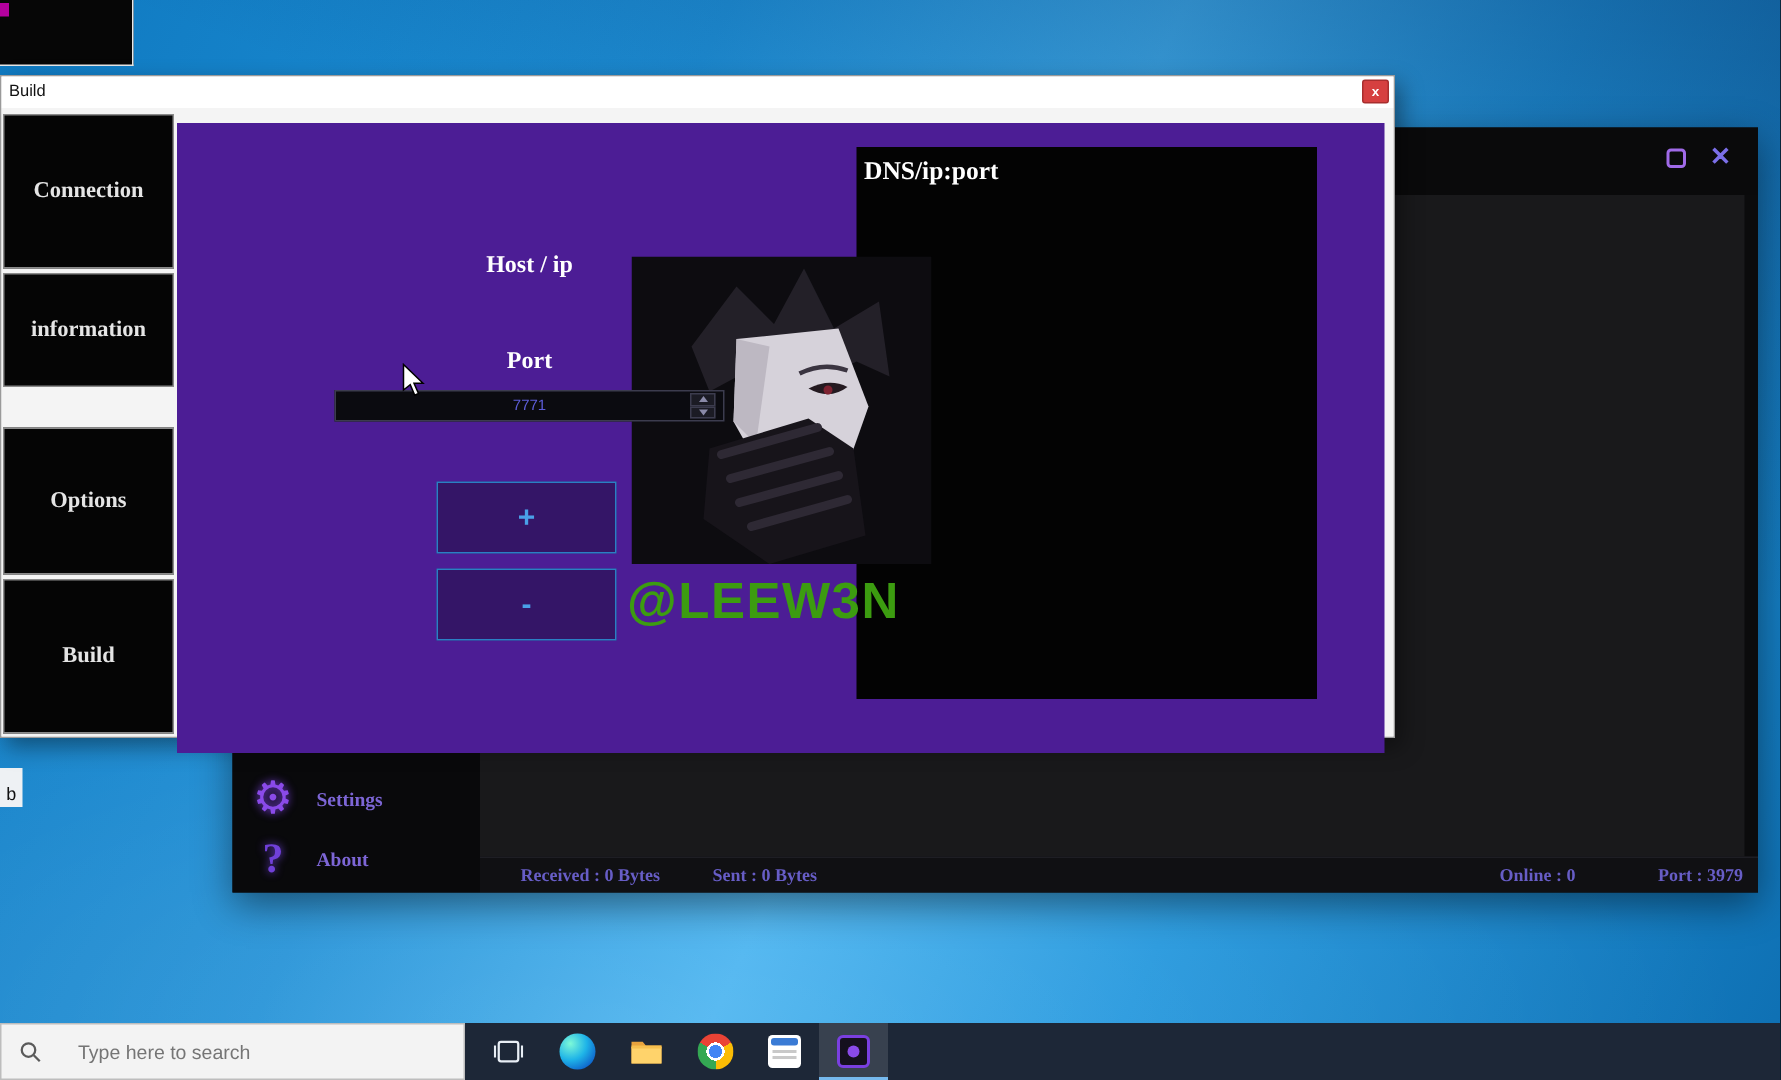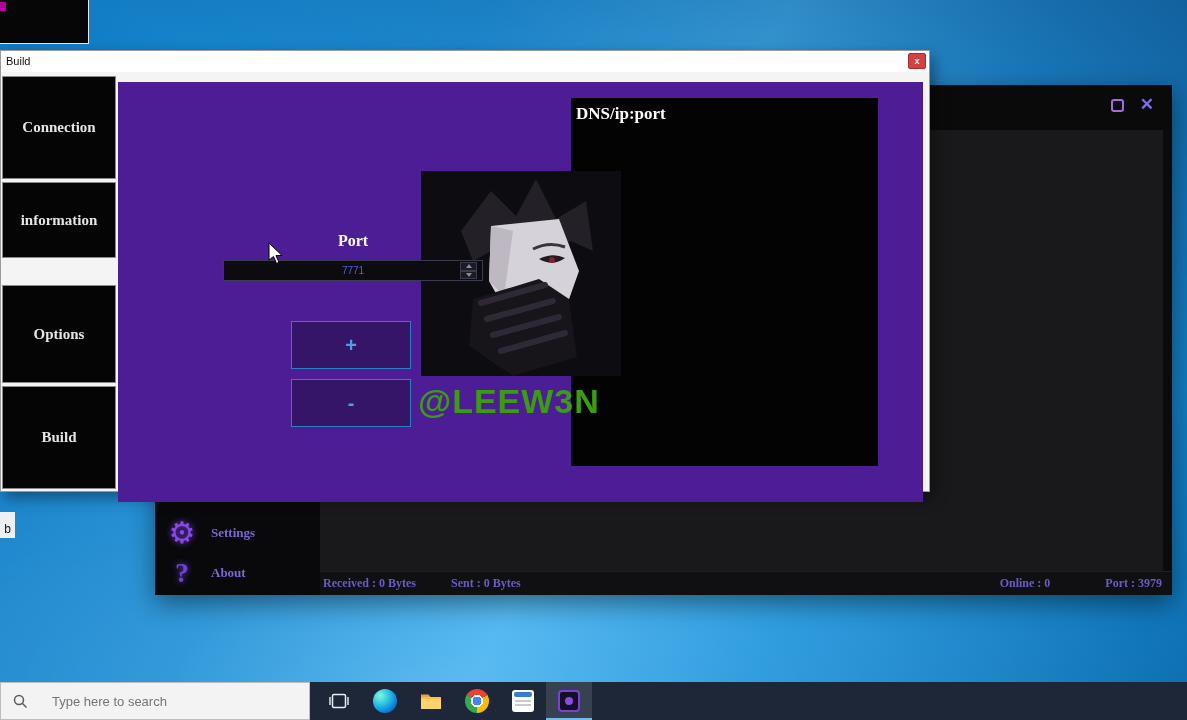--- a/index.html
+++ b/index.html
@@ -32,21 +32,21 @@
   .row-settings { bottom:42px; }
   .row-about { bottom:2px; }
   .gear { font-size:30px; color:#8a4ae8; text-shadow:0 0 6px #7a3fe0; width:34px; text-align:center; line-height:34px; }
   .question { font-family:"Liberation Serif", serif; font-weight:bold; font-size:28px; color:#7040d8;
     text-shadow:0 0 6px #6a3fd0; width:34px; text-align:center; }
   .menu-label { font-family:"Liberation Serif", serif; font-weight:bold; font-size:13px; color:#7d66d6; }
   .mw-content { position:absolute; top:45px; left:165px; right:9px; bottom:24px; background:#19191b; }
   .mw-status { position:absolute; left:165px; right:0; bottom:0; height:24px; background:#101013;
     border-top:1px solid #1e1e24; display:flex; align-items:center;
     font-family:"Liberation Serif", serif; font-weight:bold; font-size:12px; color:#675dc6; }
-  .st-received { margin-left:3px; }
+  .st-received { margin-left:27px; }
   .st-sent { margin-left:35px; }
   .st-spacer { flex:1; }
   .st-port { margin-left:55px; margin-right:10px; }
 
   
   .build-window { position:absolute; left:0; top:50px; width:930px; height:442px; background:#f4f4f4;
     border:1px solid #9a9a9a; box-shadow:4px 6px 14px rgba(0,0,0,0.4); z-index:20; }
   .bw-titlebar { position:absolute; top:0; left:0; right:0; height:21px; background:#ffffff; }
   .bw-title { position:absolute; left:5px; top:0; line-height:21px; font-size:11px; color:#111; }
   .bw-close { position:absolute; right:3px; top:2px; width:18px; height:16px; background:#d64040;
@@ -179,20 +179,21 @@
             <path d="M70,55 L138,48 L158,100 L135,165 L95,158 L68,110 Z" fill="#d6d2da"></path>
             <path d="M70,55 L92,60 L83,125 L68,110 Z" fill="#bdb8c2"></path>
             <path d="M112,78 q16,-8 32,-2" stroke="#3a3440" stroke-width="3" fill="none"></path>
             <path d="M118,88 q14,-7 26,-1 q-12,9 -26,1 Z" fill="#241a20"></path>
             <circle cx="131" cy="89" r="3" fill="#7d2230"></circle>
             <path d="M52,128 L118,108 L148,128 L156,186 L92,205 L48,175 Z" fill="#17141a"></path>
             <path d="M60,132 L124,114 M66,148 L132,130 M72,164 L138,146 M80,180 L144,162" stroke="#2e2934" stroke-width="6" stroke-linecap="round" fill="none"></path>
           </svg>
         </div>
 
+        <div class="form-label host-label">Host / ip</div>
 
         <div class="form-label port-label">Port</div>
         <input class="txt port-input" value="7771" style="">
         <span class="spin">
           <span>
               <i class="tri-up"></i>
             </span>
           <span>
               <i class="tri-down"></i>
             </span>

